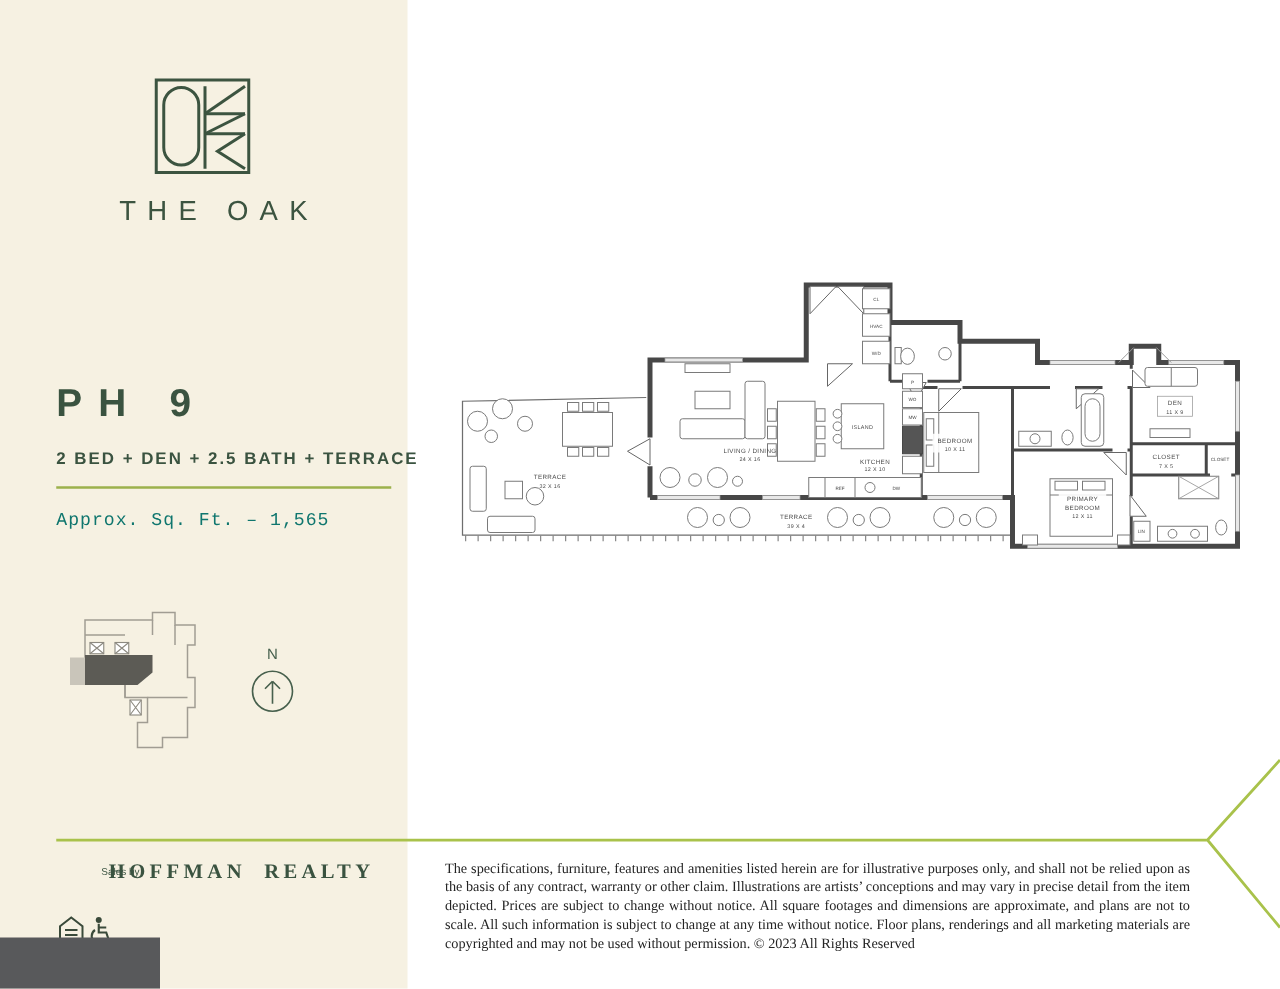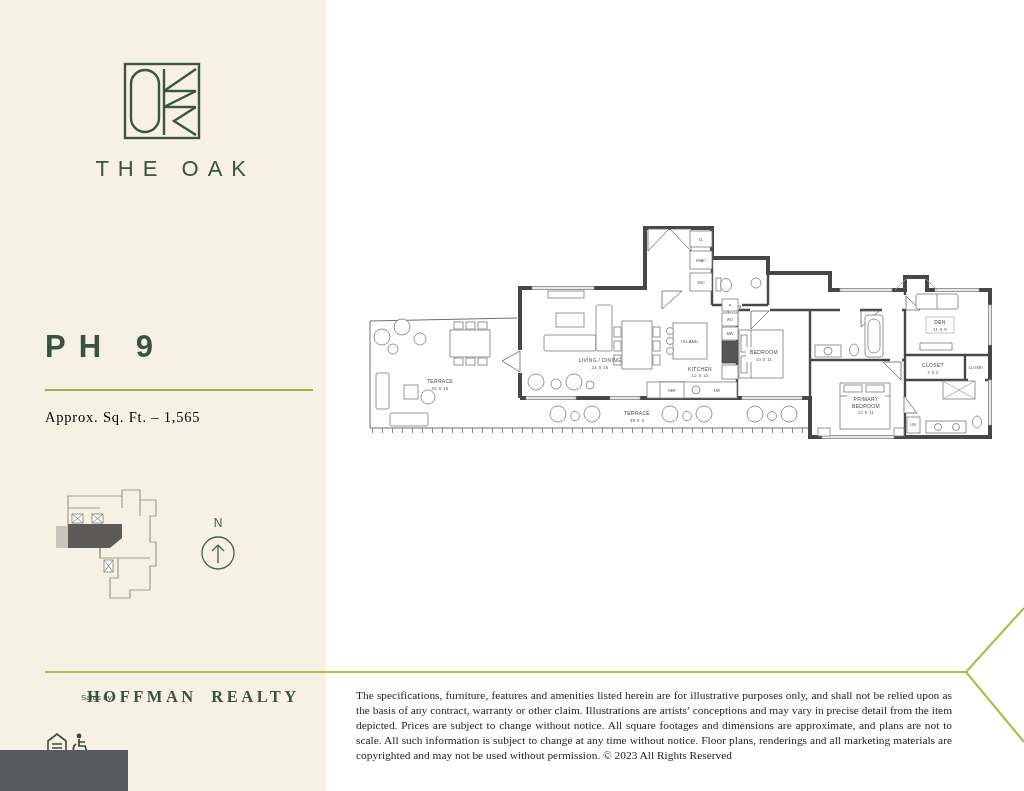--- a/index.html
+++ b/index.html
@@ -3,25 +3,25 @@
 <meta charset="utf-8">
 <style>
   html,body{margin:0;padding:0;}
   .page{position:relative;width:1024px;height:791px;background:#ffffff;
         font-family:"Liberation Sans",sans-serif;overflow:hidden;}
   .leftcol{position:absolute;left:0;top:0;width:326px;height:791px;background:#f6f1e2;}
   .abs{position:absolute;}
 
   .brandname{left:70px;top:156px;width:185px;text-align:right;
     font-size:22px;letter-spacing:9px;font-weight:500;color:#3c5440;white-space:nowrap;}
-  .unit-title{left:45px;top:305px;font-size:31px;font-weight:700;letter-spacing:13px;color:#3a5340;margin-top:24px;}
+  .unit-title{left:45px;top:305px;font-size:31px;font-weight:700;letter-spacing:13px;color:#3a5340;}
   .unit-sub{left:45px;top:359px;font-size:13.5px;font-weight:700;letter-spacing:1.6px;color:#3a5340;white-space:nowrap;}
   .rule{left:45px;top:389px;width:268px;height:2px;background:#9cb14c;}
-  .sqft{left:45px;font-family:Liberation Serif, serif;
-    font-size:14.5px;letter-spacing:.8px;color:#000000;white-space:nowrap;}
+  .sqft{left:45px;font-family:Liberation Mono, monospace;
+    font-size:14.5px;letter-spacing:.8px;color:#0f766e;white-space:nowrap;}
   .sqft1{top:409px;}  .sqft2{top:430px;}
 
   .salesby{left:45px;top:693px;font-size:8px;font-weight:400;color:#3a5340;margin-left:36px;}
   .realty{left:87px;top:687px;font-family:"Liberation Serif",serif;font-size:16.5px;font-weight:600;
     letter-spacing:3.5px;word-spacing:7px;color:#3a5340;white-space:nowrap;}
   .disclaimer{left:356px;top:688px;width:596px;font-family:Liberation Serif, serif;
     font-size:11.4px;line-height:14.9px;color:#242424;text-align:justify;}
 
   .brightbox{left:0;top:750px;width:128px;height:41px;background:#58595b;}
 
@@ -51,20 +51,21 @@
       <path d="M42,30 L74,8"></path>
       <path d="M42,30 L74,30"></path>
       <path d="M42,46 L74,30"></path>
       <path d="M42,46 L74,46"></path>
       <path d="M74,46 L52,60 L74,74"></path>
     </g>
   </svg>
   <div class="abs brandname">THE OAK</div>
 
   <div class="abs unit-title">PH 9</div>
+  <div class="abs unit-sub">2 BED + DEN + 2.5 BATH + TERRACE</div>
   <div class="abs rule"></div>
   <div class="abs sqft sqft1">Approx. Sq. Ft. – 1,565</div>
 
   <svg class="abs" style="left:52px;top:486px;" width="140" height="118" viewBox="0 0 140 118">
     <g stroke="#a19d93" stroke-width="1.2" fill="none">
       <path d="M16,10 L70,10 L70,4 L88,4 L88,14 L104,14 L104,30 L98,30 L98,56 L104,56 L104,80 L98,80 L98,104 L78,104 L78,112 L58,112 L58,92 L66,92 L66,72 L48,72 L48,60 L16,60 Z"></path>
       <path d="M16,22 L48,22 M88,14 L88,30 M66,72 L98,72 M48,60 L48,72 M70,10 L70,22"></path>
     </g>
     <rect x="4" y="40" width="12" height="22" fill="#c9c5ba"></rect>
     <polygon points="16,38 70,38 70,52 58,62 16,62" fill="#5c5b55"></polygon>

